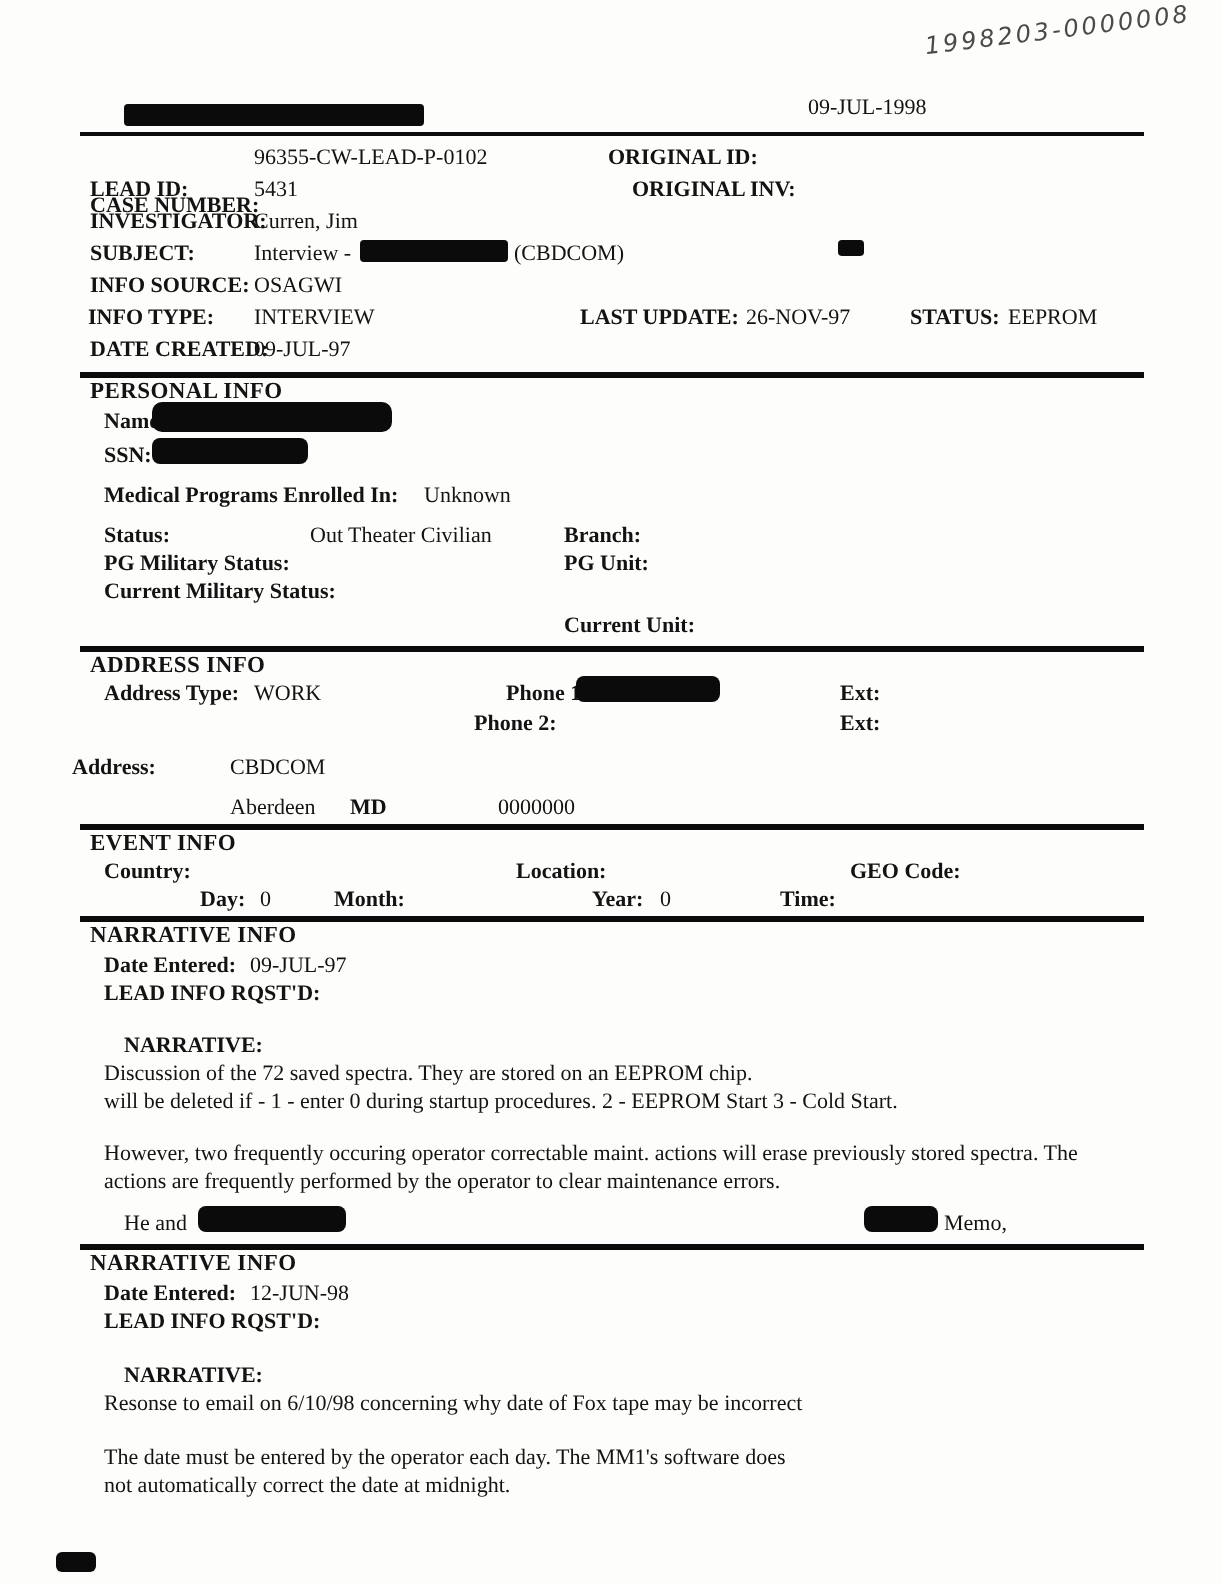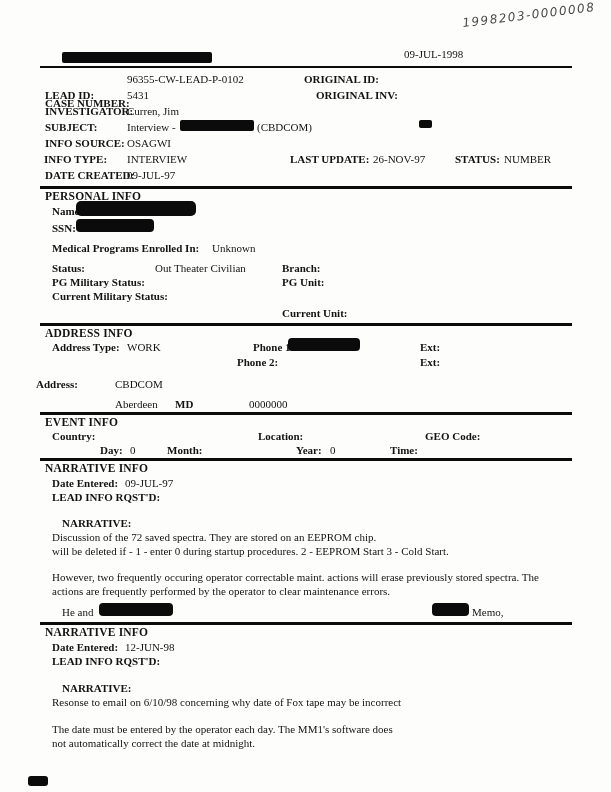--- a/index.html
+++ b/index.html
@@ -49,21 +49,21 @@
   <div class="redact" style="left:419px; top:120px; width:13px; height:8px;"></div>
 
   <div class="lbl" style="left:45px; top:137px;">INFO SOURCE:</div>
   <div class="val" style="left:127px; top:137px;">OSAGWI</div>
 
   <div class="lbl" style="left:44px; top:153px;">INFO TYPE:</div>
   <div class="val" style="left:127px; top:153px;">INTERVIEW</div>
   <div class="lbl" style="left:290px; top:153px;">LAST UPDATE:</div>
   <div class="val" style="left:373px; top:153px;">26-NOV-97</div>
   <div class="lbl" style="left:455px; top:153px;">STATUS:</div>
-  <div class="val" style="left:504px; top:153px;">NUMBER</div>
+  <div class="val" style="left:504px; top:153px;">EEPROM</div>
 
   <div class="lbl" style="left:45px; top:169px;">DATE CREATED:</div>
   <div class="val" style="left:127px; top:169px;">09-JUL-97</div>
 
   <div class="rule" style="left:40px; top:186px; width:532px; height:3px;"></div>
 
   <div class="sec" style="left:45px; top:190px;">PERSONAL INFO</div>
   <div class="lbl" style="left:52px; top:205px;">Name:</div>
   <div class="redact" style="left:76px; top:201px; width:120px; height:15px; border-radius:5px;"></div>
   <div class="lbl" style="left:52px; top:222px;">SSN:</div>

